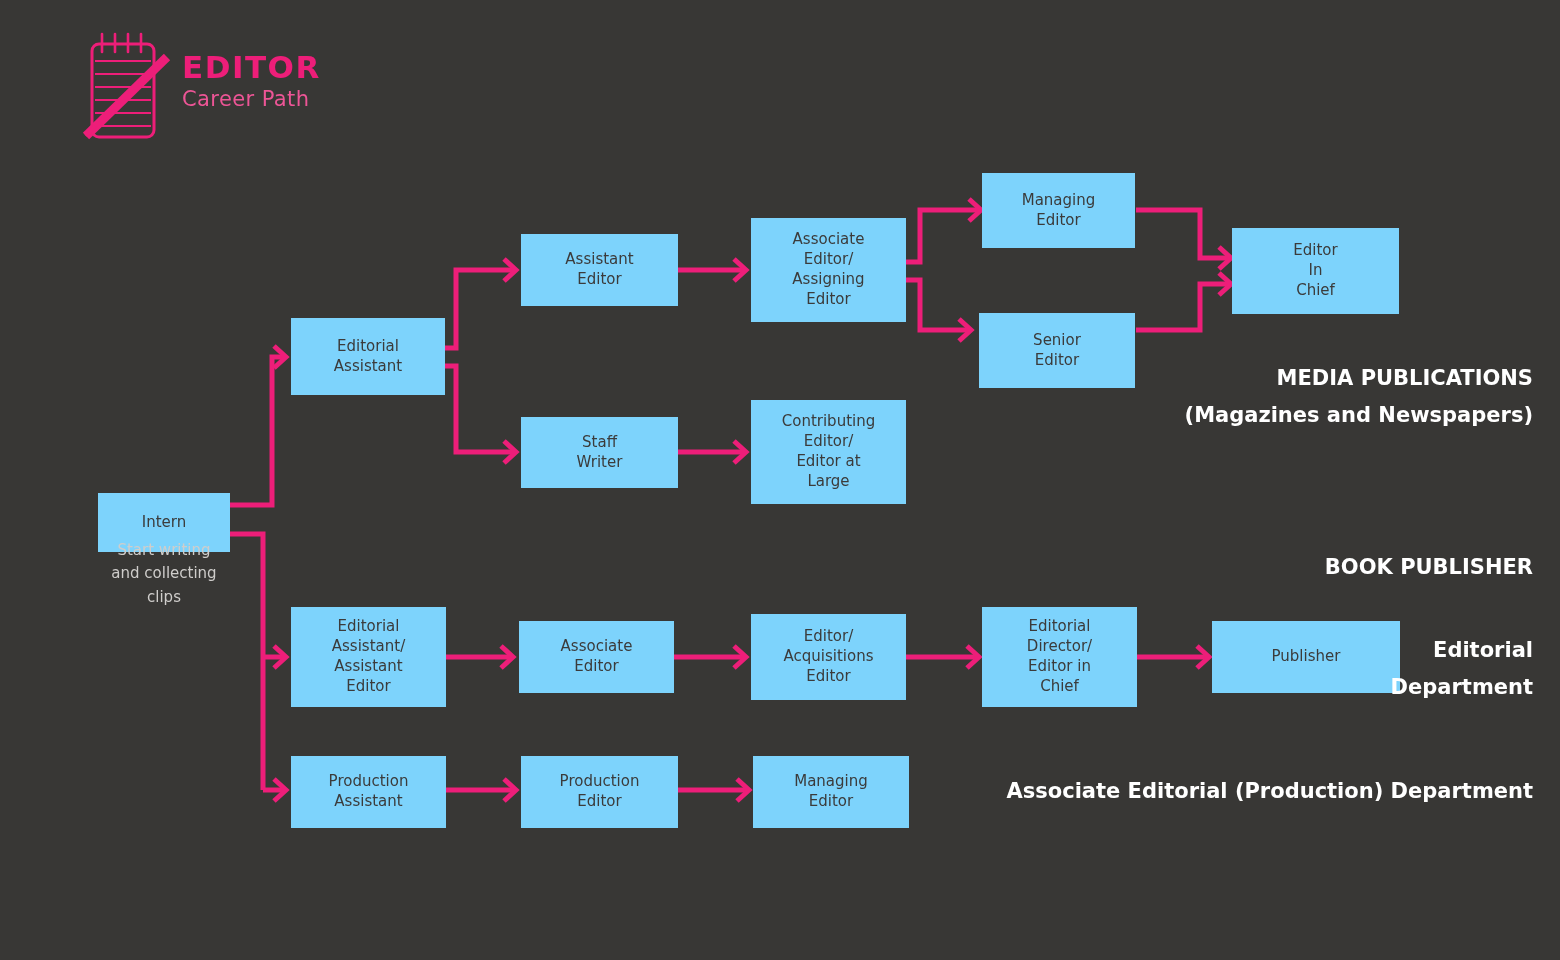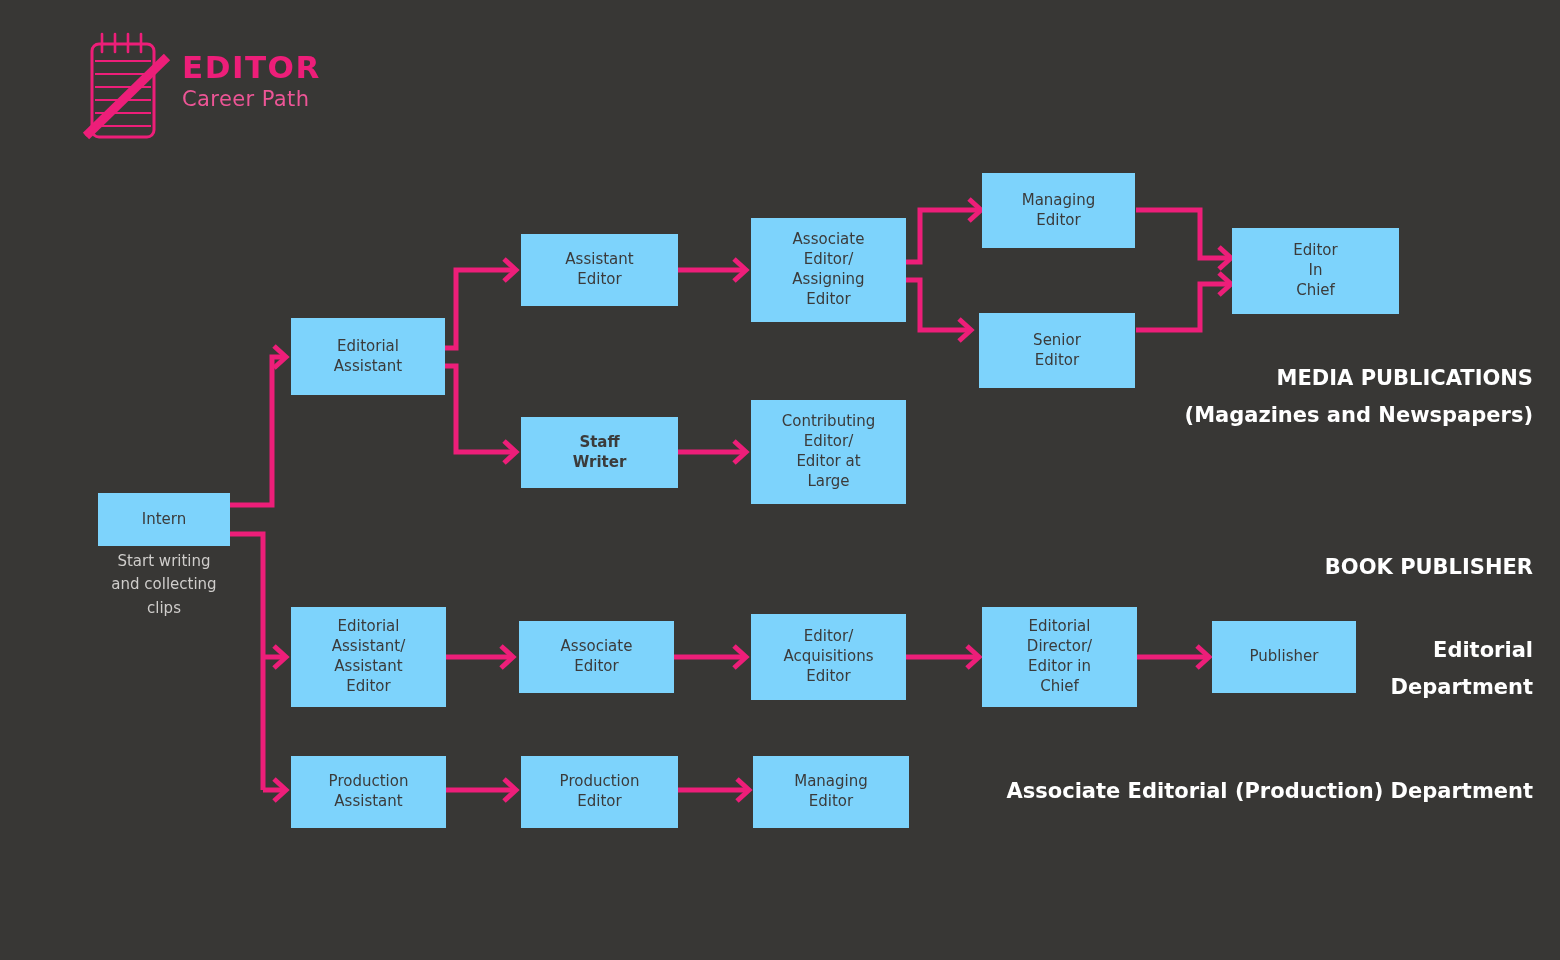--- a/index.html
+++ b/index.html
@@ -77,21 +77,21 @@
     line-height: 1.32;
     white-space: pre-line;
     box-sizing: border-box;
     padding: 2px 4px;
   }
 
   
   #intern-caption {
     position: absolute;
     left: 85px;
-    top: 550px;
+    top: 539px;
     width: 158px;
     text-align: center;
     color: #CFCDCB;
     font-family: "DejaVu Sans", sans-serif;
     font-size: 15px;
     line-height: 1.55;
     white-space: pre-line;
   }
 
   
@@ -195,21 +195,21 @@
     <polyline points="1219,273 1231,284 1219,295"></polyline>
     <polyline points="501,646 513,657 501,668"></polyline>
     <polyline points="734,646 746,657 734,668"></polyline>
     <polyline points="967,646 979,657 967,668"></polyline>
     <polyline points="1197,646 1209,657 1197,668"></polyline>
     <polyline points="504,779 516,790 504,801"></polyline>
     <polyline points="737,779 749,790 737,801"></polyline>
   </g>
 </svg>
 
-<div class="node" style="left:98px; top:493px; width:132px; height:53px;">Intern</div>
+<div class="node" style="left:98px; top:493px; width:132px; height:59px;">Intern</div>
 <div id="intern-caption">Start writing
 and collecting
 clips</div>
 
 <div class="node" style="left:291px; top:318px; width:154px; height:77px;">Editorial
 Assistant</div>
 
 <div class="node" style="left:521px; top:234px; width:157px; height:72px;">Assistant
 Editor</div>
 
@@ -221,21 +221,21 @@
 <div class="node" style="left:982px; top:173px; width:153px; height:75px;">Managing
 Editor</div>
 
 <div class="node" style="left:979px; top:293px; width:156px; height:75px;margin-top:20px;">Senior
 Editor</div>
 
 <div class="node" style="left:1232px; top:228px; width:167px; height:86px;">Editor
 In
 Chief</div>
 
-<div class="node" style="left:521px; top:417px; width:157px; height:71px;font-weight:bold;">Staff
+<div class="node" style="left:521px; top:417px; width:157px; height:71px;">Staff
 Writer</div>
 
 <div class="node" style="left:751px; top:400px; width:155px; height:104px;text-align:center;">Contributing
 Editor/
 Editor at
 Large</div>
 
 <div class="node" style="left:291px; top:607px; width:155px; height:100px;">Editorial
 Assistant/
 Assistant
@@ -246,21 +246,21 @@
 
 <div class="node" style="left:751px; top:614px; width:155px; height:86px;">Editor/
 Acquisitions
 Editor</div>
 
 <div class="node" style="left:982px; top:607px; width:155px; height:100px;">Editorial
 Director/
 Editor in
 Chief</div>
 
-<div class="node" style="left:1212px; top:621px; width:144px; height:72px;">Publisher</div>
+<div class="node" style="left:1212px; top:621px; width:188px; height:72px;">Publisher</div>
 
 <div class="node" style="left:291px; top:756px; width:155px; height:72px;">Production
 Assistant</div>
 
 <div class="node" style="left:521px; top:756px; width:157px; height:72px;">Production
 Editor</div>
 
 <div class="node" style="left:753px; top:756px; width:156px; height:72px;">Managing
 Editor</div>
 

